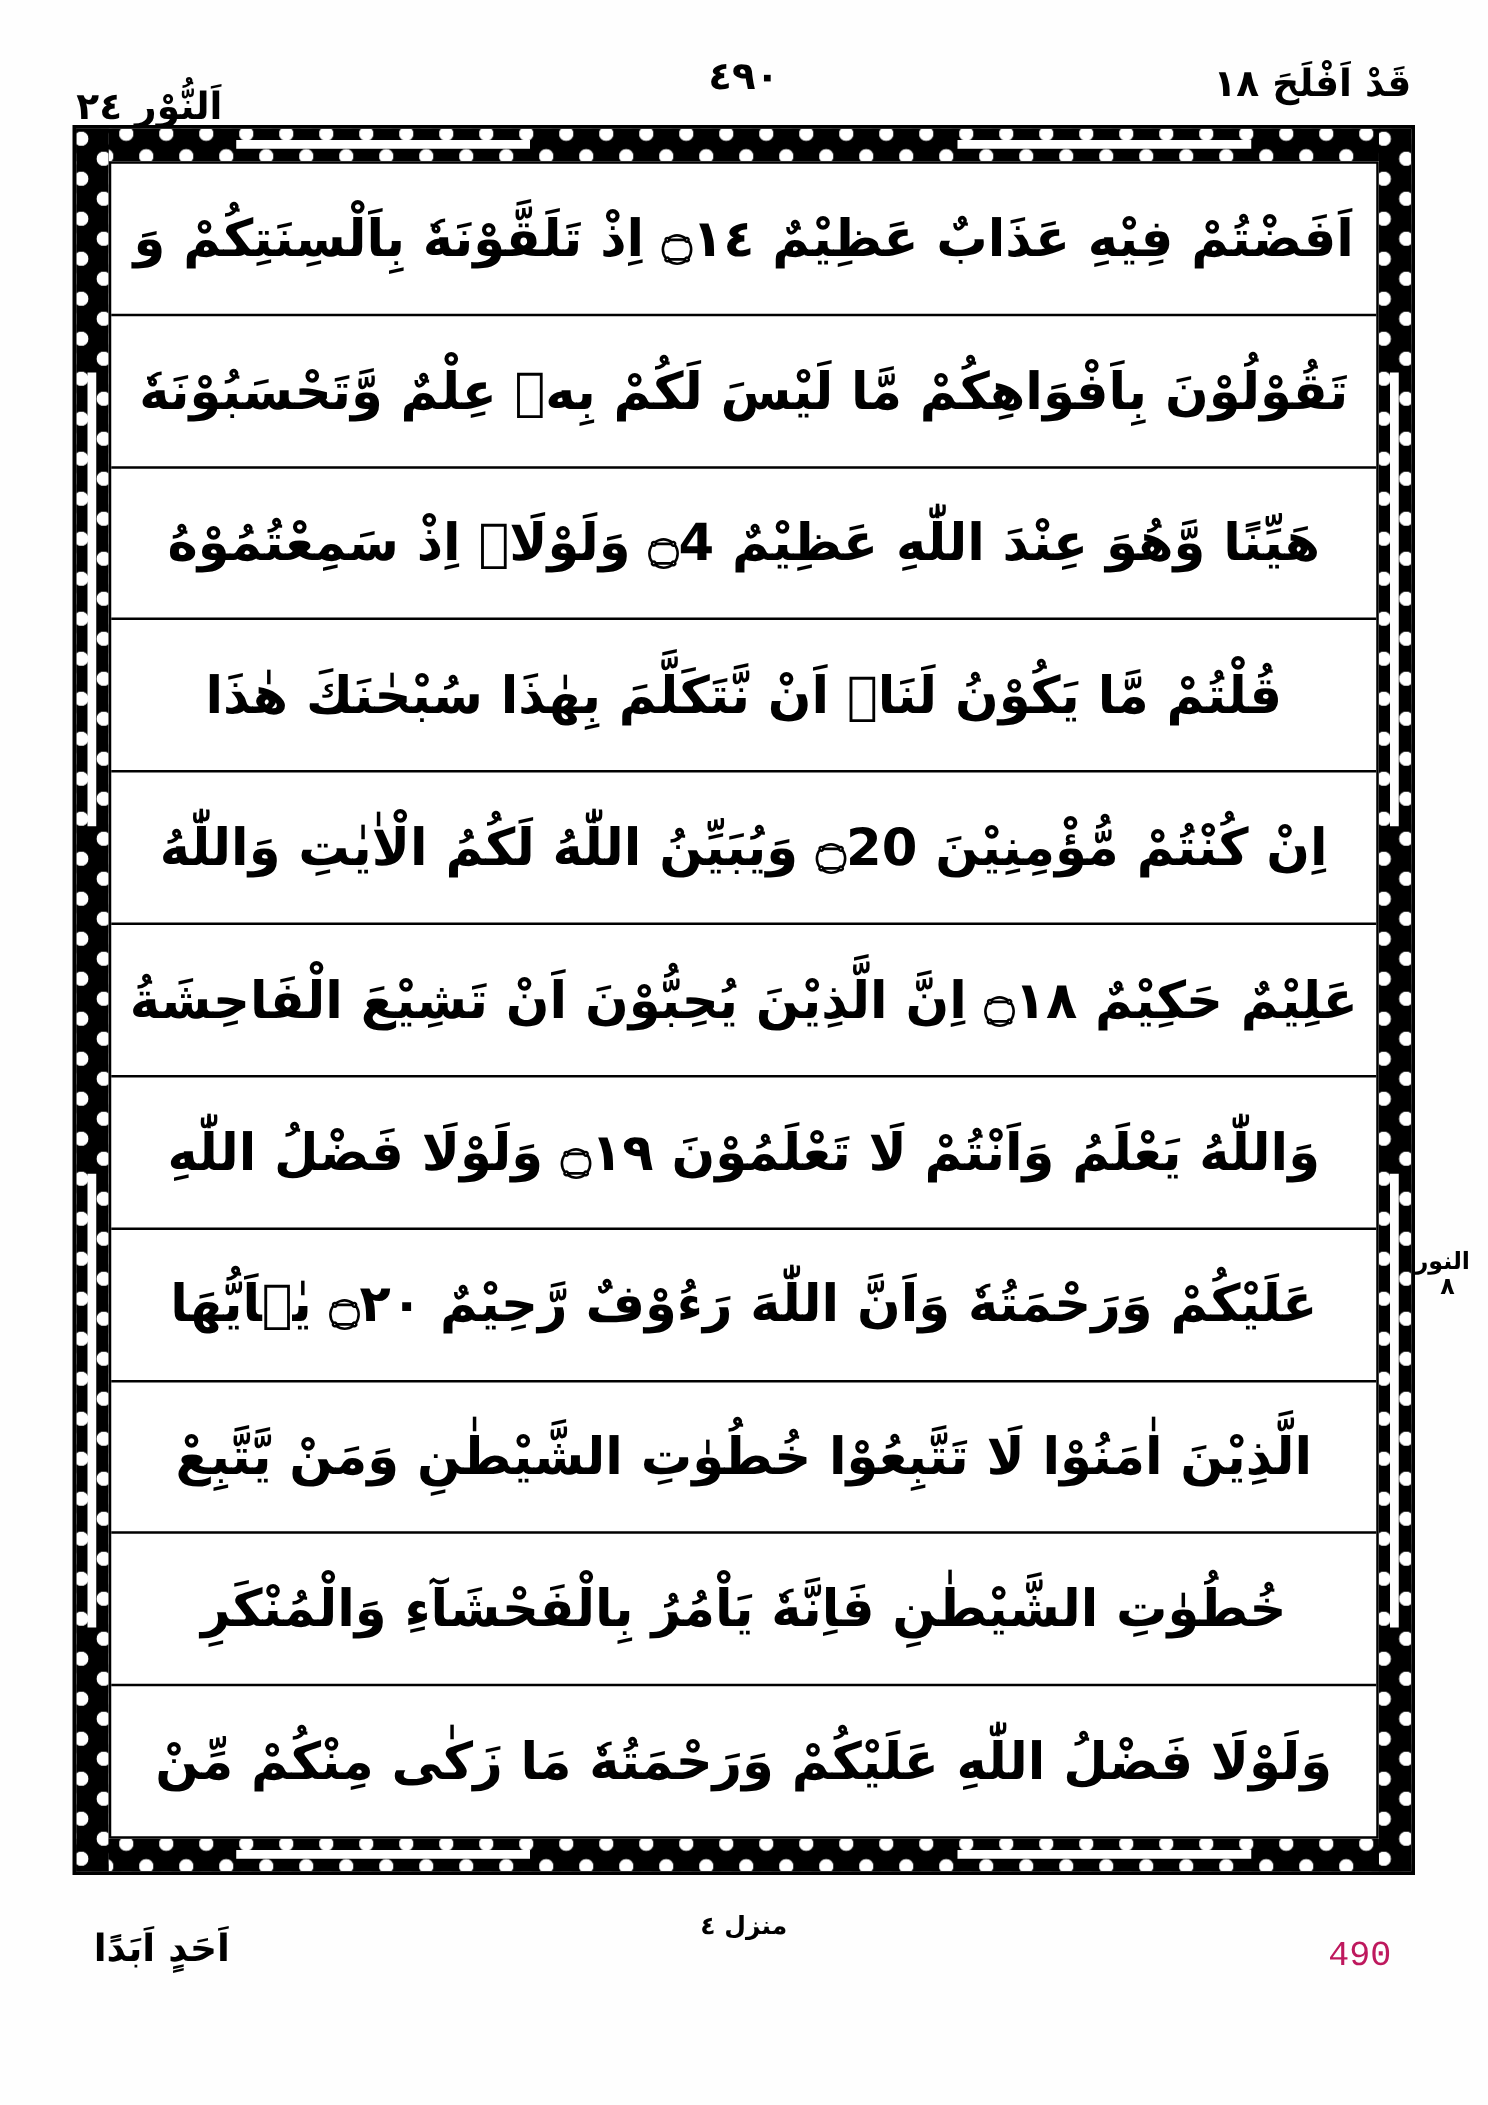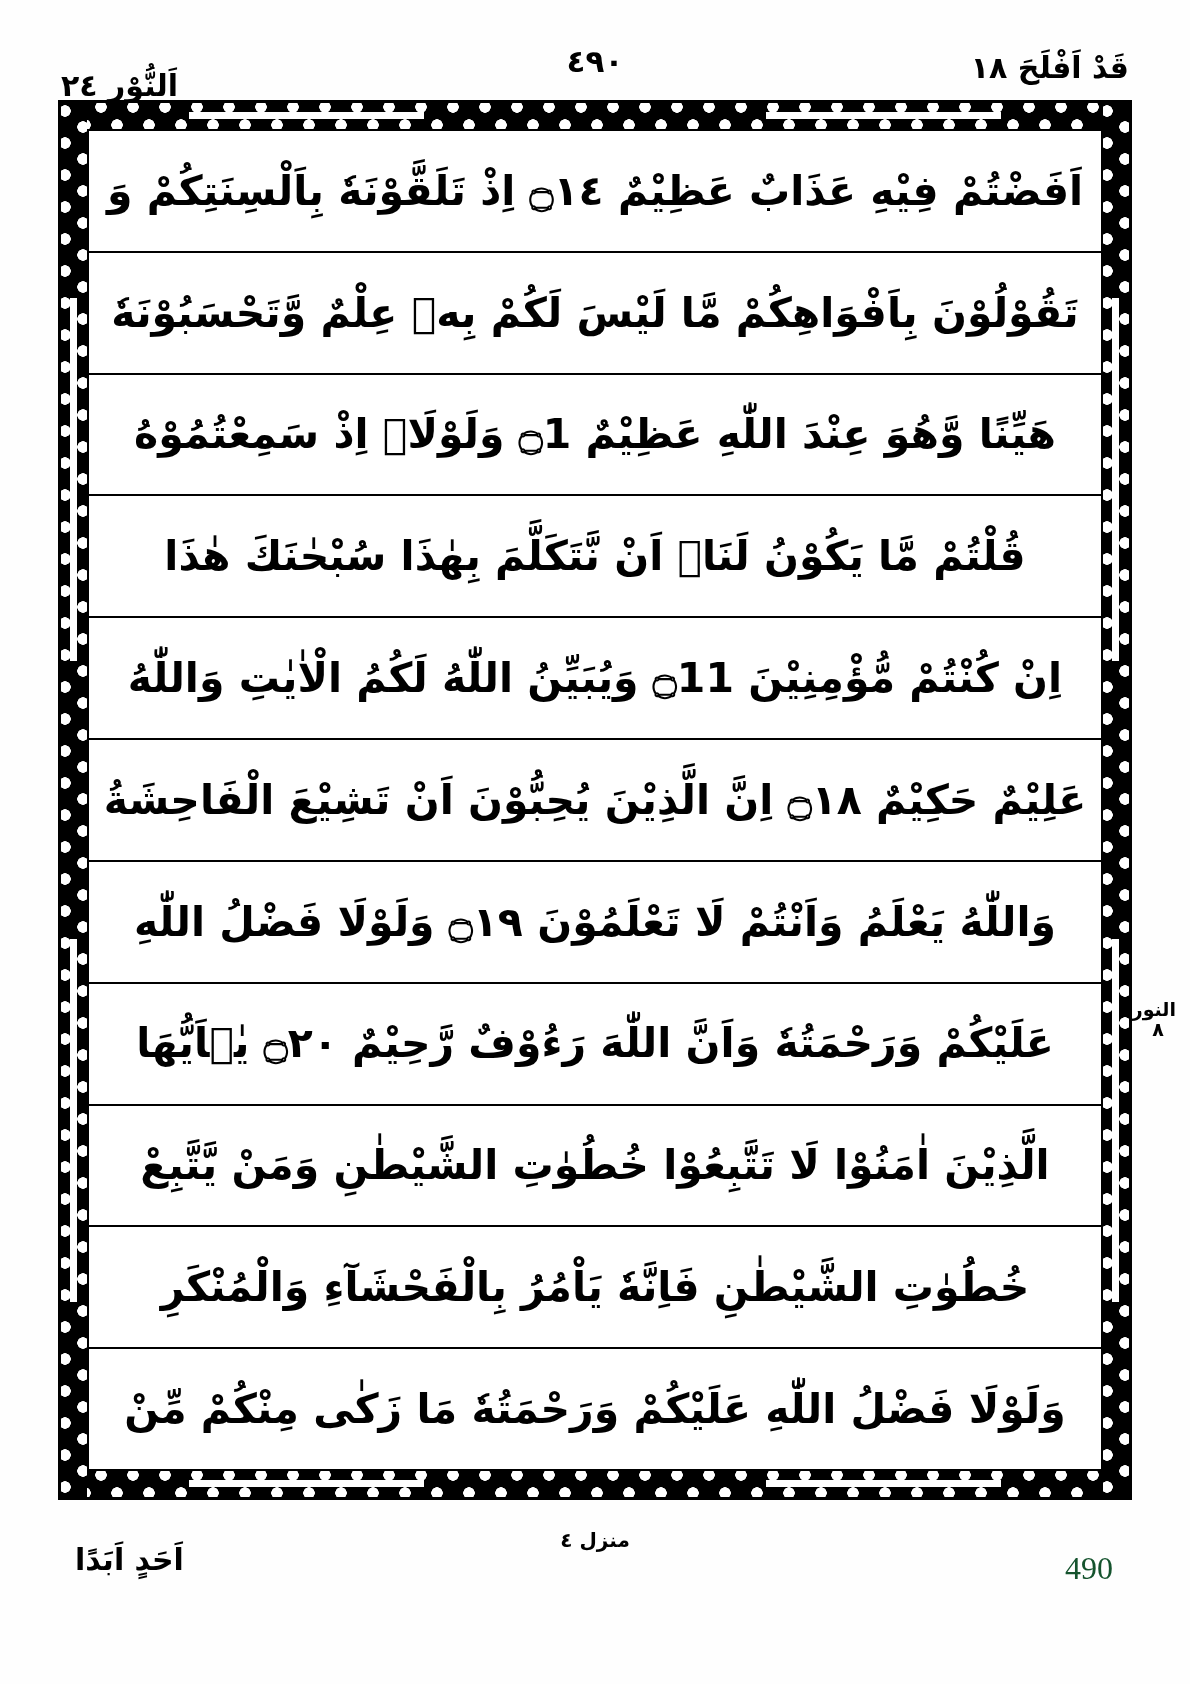--- a/index.html
+++ b/index.html
@@ -219,24 +219,24 @@
     font-size: 39px;
     font-weight: 700;
     letter-spacing: -0.5px;
     white-space: nowrap;
     color: #000;
   }
   .footer-pageno {
     position: absolute;
     right: 22px;
     top: 30px;
-    font-family: Liberation Serif, serif;
-    font-size: 32px;
+    font-family: Liberation Mono, monospace;
+    font-size: 28px;
     font-weight: 400;
-    color: #14532d;
+    color: #be185d;
   }
 </style>
 </head>
 <body>
 
 <div class="page">
 
   <div class="header">
     <div class="header-item header-right">قَدْ اَفْلَحَ ١٨</div>
     <div class="header-item header-center">٤٩٠</div>
@@ -266,27 +266,27 @@
     </div>
 
     <div class="panel">
       <div class="ayah-line">
         <div class="ayah-text">اَفَضْتُمْ فِيْهِ عَذَابٌ عَظِيْمٌ ۝١٤ اِذْ تَلَقَّوْنَهٗ بِاَلْسِنَتِكُمْ وَ</div>
       </div>
       <div class="ayah-line">
         <div class="ayah-text">تَقُوْلُوْنَ بِاَفْوَاهِكُمْ مَّا لَيْسَ لَكُمْ بِهٖ عِلْمٌ وَّتَحْسَبُوْنَهٗ</div>
       </div>
       <div class="ayah-line">
-        <div class="ayah-text">هَيِّنًا وَّهُوَ عِنْدَ اللّٰهِ عَظِيْمٌ ۝1 وَلَوْلَاۤ اِذْ سَمِعْتُمُوْهُ</div>
+        <div class="ayah-text">هَيِّنًا وَّهُوَ عِنْدَ اللّٰهِ عَظِيْمٌ ۝4 وَلَوْلَاۤ اِذْ سَمِعْتُمُوْهُ</div>
       </div>
       <div class="ayah-line">
         <div class="ayah-text">قُلْتُمْ مَّا يَكُوْنُ لَنَاۤ اَنْ نَّتَكَلَّمَ بِهٰذَا سُبْحٰنَكَ هٰذَا</div>
       </div>
       <div class="ayah-line">
-        <div class="ayah-text">اِنْ كُنْتُمْ مُّؤْمِنِيْنَ ۝11 وَيُبَيِّنُ اللّٰهُ لَكُمُ الْاٰيٰتِ وَاللّٰهُ</div>
+        <div class="ayah-text">اِنْ كُنْتُمْ مُّؤْمِنِيْنَ ۝20 وَيُبَيِّنُ اللّٰهُ لَكُمُ الْاٰيٰتِ وَاللّٰهُ</div>
       </div>
       <div class="ayah-line">
         <div class="ayah-text">عَلِيْمٌ حَكِيْمٌ ۝١٨ اِنَّ الَّذِيْنَ يُحِبُّوْنَ اَنْ تَشِيْعَ الْفَاحِشَةُ</div>
       </div>
       <div class="ayah-line">
         <div class="ayah-text">وَاللّٰهُ يَعْلَمُ وَاَنْتُمْ لَا تَعْلَمُوْنَ ۝١٩ وَلَوْلَا فَضْلُ اللّٰهِ</div>
       </div>
       <div class="ayah-line">
         <div class="ayah-text">عَلَيْكُمْ وَرَحْمَتُهٗ وَاَنَّ اللّٰهَ رَءُوْفٌ رَّحِيْمٌ ۝٢٠ يٰۤاَيُّهَا</div>
       </div>

